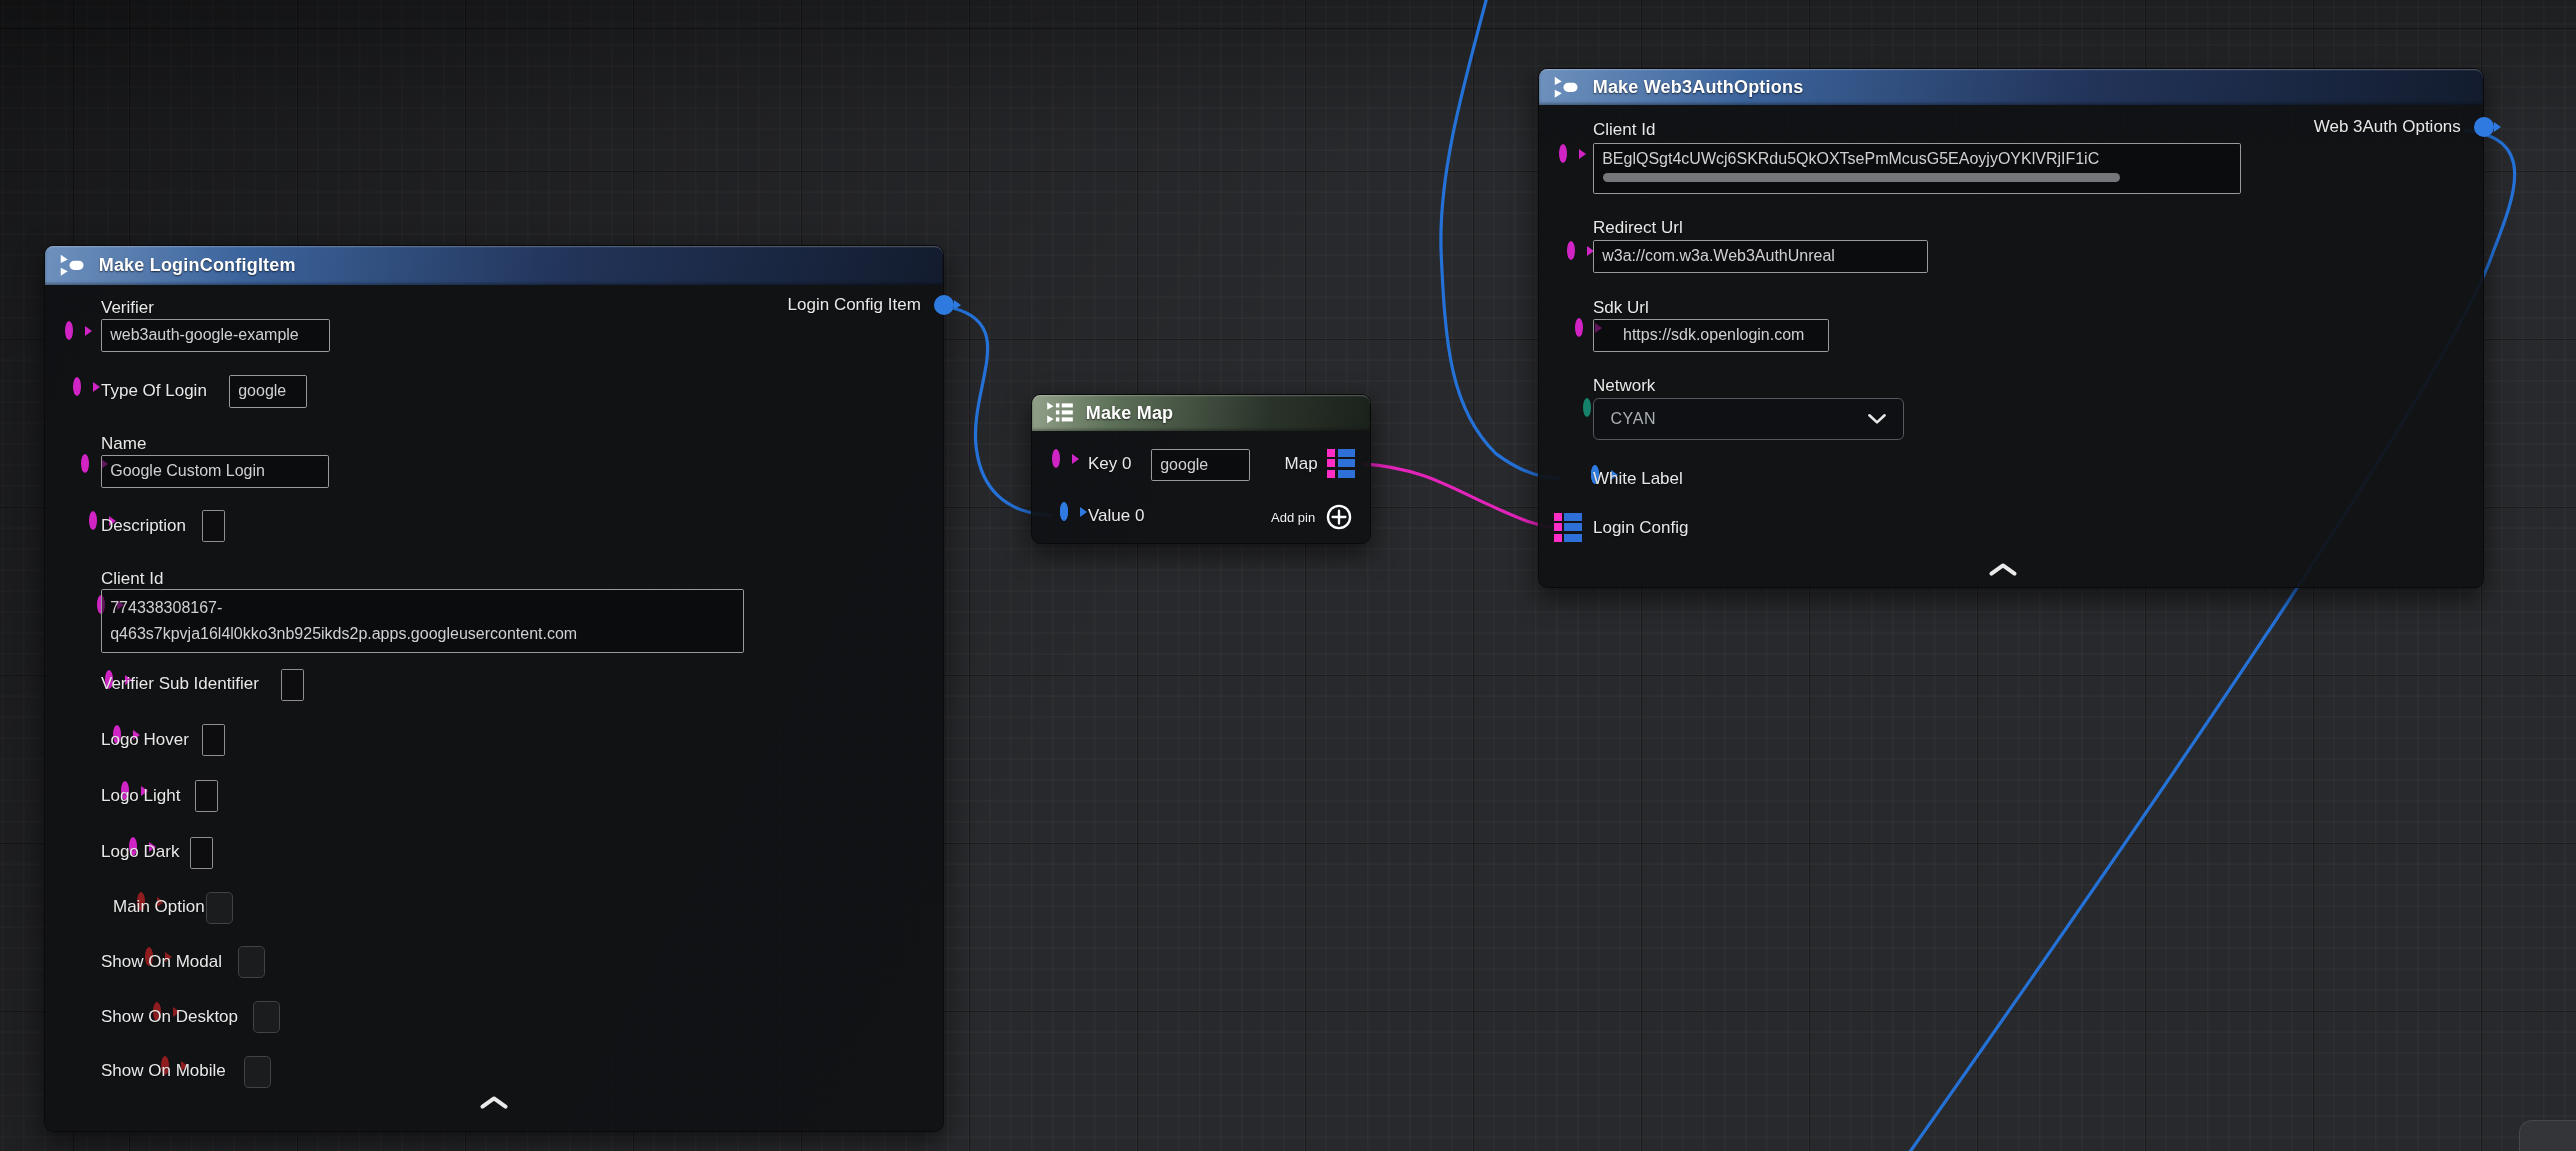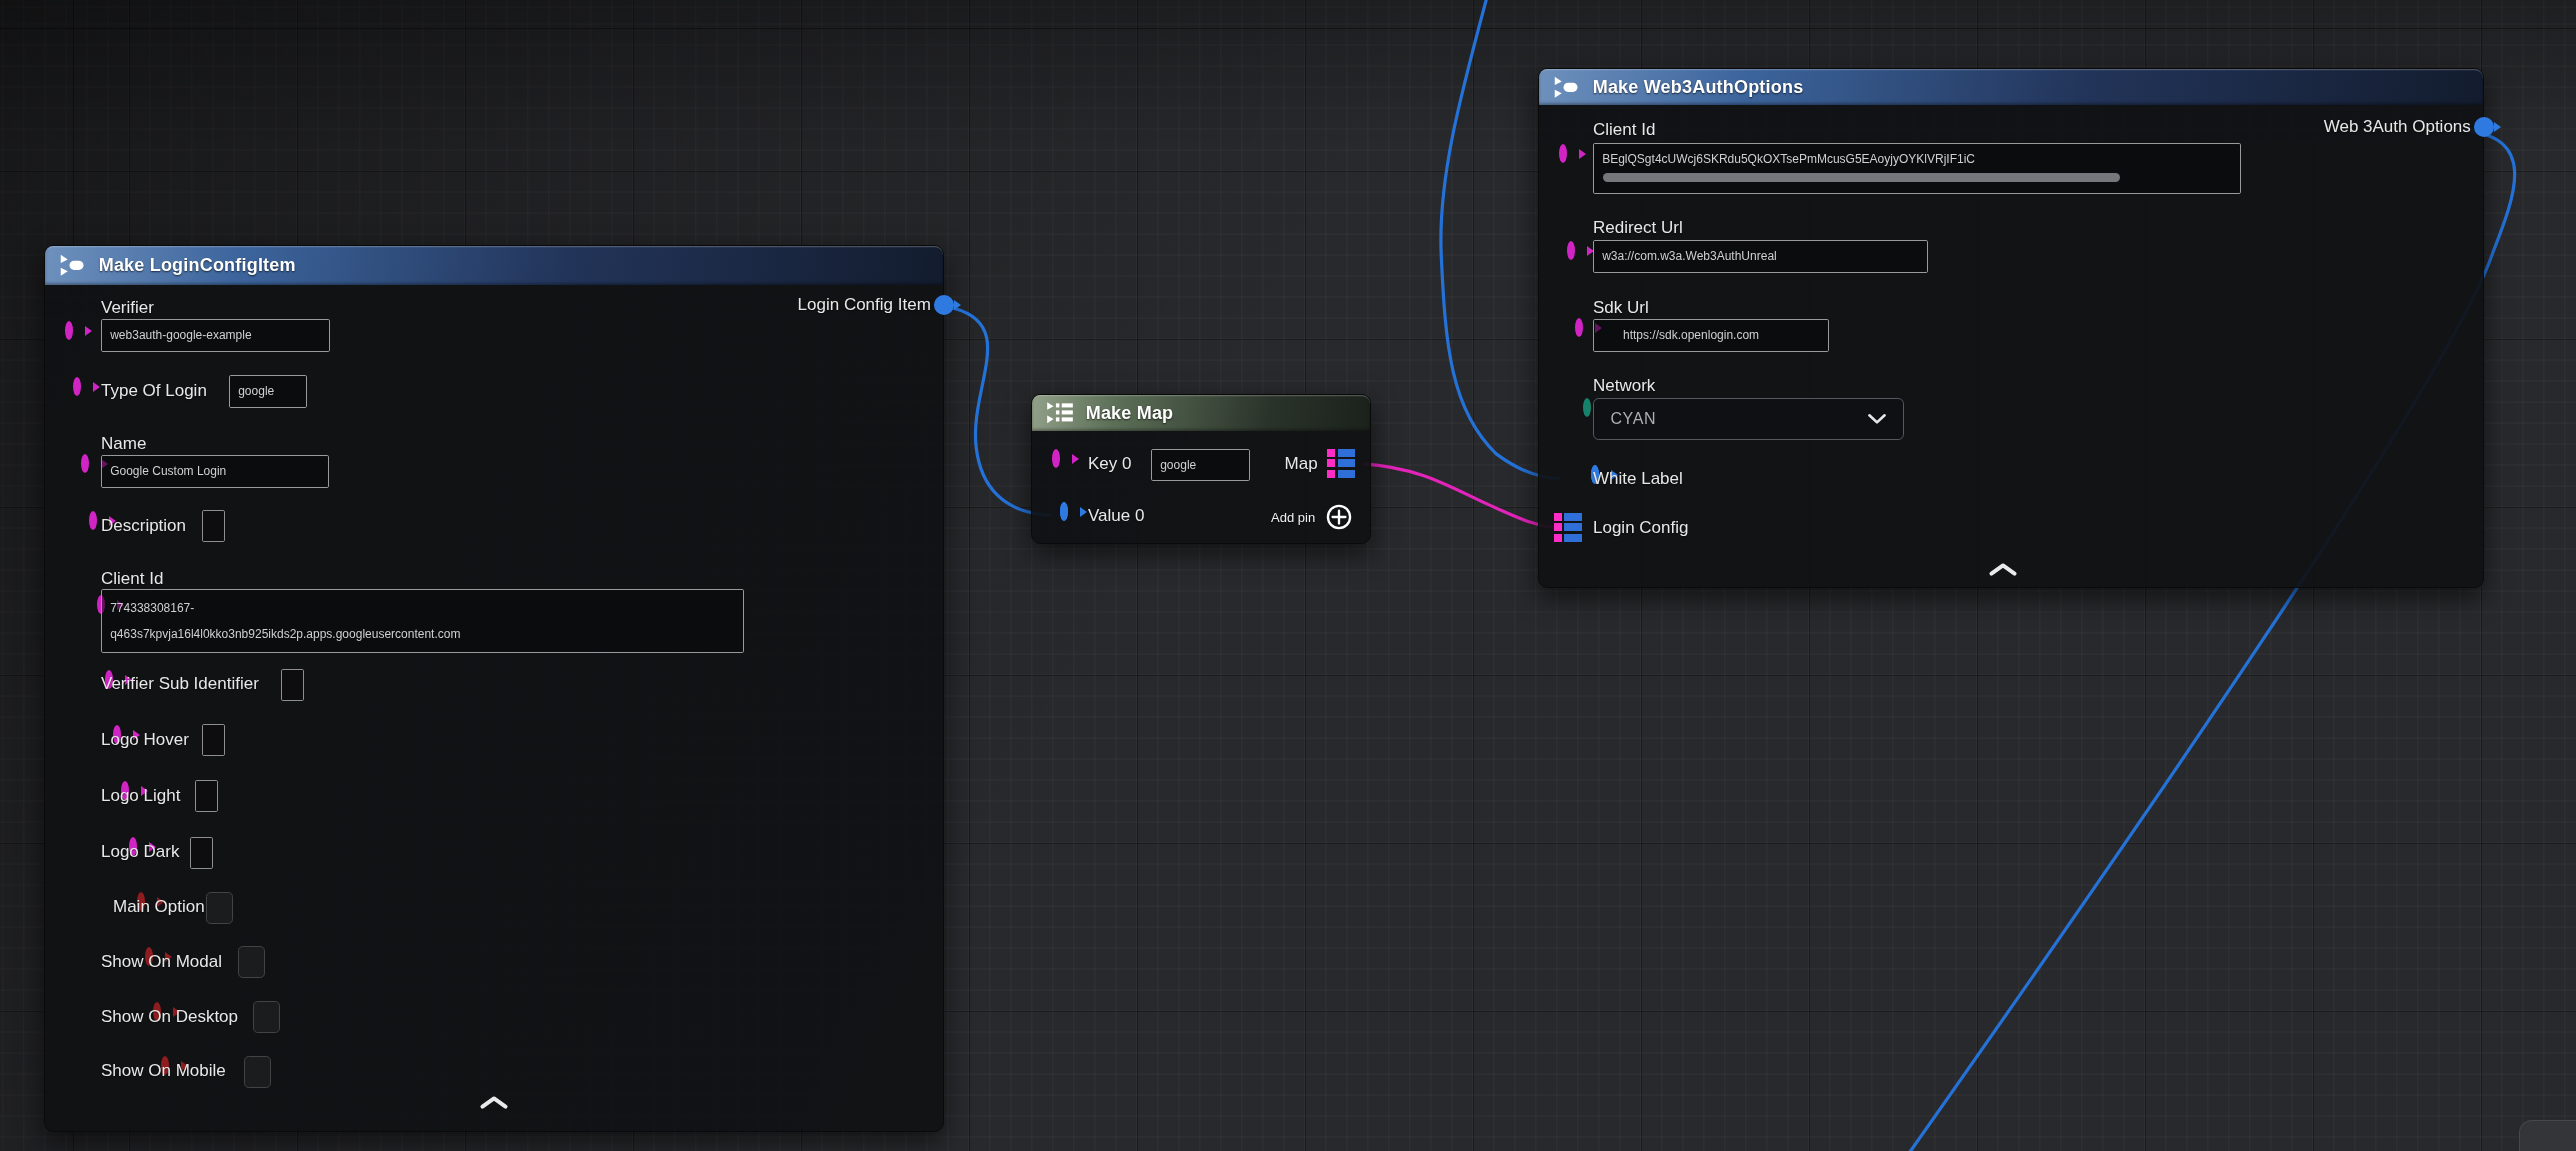--- a/index.html
+++ b/index.html
@@ -56,39 +56,39 @@
   .c-enum{--c:#17826b;}
   .c-obj{--c:#2e7ae0;}
 
   .mappin{display:flex;flex-direction:column;gap:2.9px;flex:none;}
   .mprow{display:flex;gap:2.9px;}
   .mpk{width:7.6px;height:7.6px;background:#ff2dc6;}
   .mpv{width:17.5px;height:7.6px;background:#2e6fd8;}
 
   .tfield{
     border:1.2px solid #9a9a9a;border-radius:1.8px;background:rgba(8,8,10,0.55);
-    color:#d0d0d0;font-size:12px;line-height:20px;padding:4.7px 8.2px;white-space:nowrap;
+    color:#d0d0d0;font-size:16px;line-height:20px;padding:4.7px 8.2px;white-space:nowrap;
     box-sizing:border-box;overflow:hidden;
   }
   .tfield.multi{white-space:normal;line-height:26px;word-break:break-all;}
   .emptybox{
     width:23.4px;height:32px;border:1.2px solid #8f8f8f;border-radius:1.8px;
     background:rgba(8,8,10,0.45);box-sizing:border-box;flex:none;
   }
   .checkbox{
     width:27px;height:32px;border:1.2px solid #414345;border-radius:4.7px;
     background:#1b1c1e;box-sizing:border-box;flex:none;
   }
   .scrollbar{height:8.8px;background:#76777a;border-radius:4.7px;width:82%;margin-top:4.1px;margin-left:1.2px;}
   .dropdown{
     width:311px;height:42px;border:1.2px solid #56585f;border-radius:5.8px;background:#0f1013;
     display:flex;align-items:center;justify-content:space-between;padding:0 16.4px;
     color:#aab0b6;font-size:16px;letter-spacing:0.6px;box-sizing:border-box;
   }
-  .rowflex{display:flex;align-items:center;gap:3px;}
+  .rowflex{display:flex;align-items:center;gap:13px;}
   .addpin{display:flex;align-items:center;gap:9.4px;color:#f0f0f0;font-size:13px;text-shadow:0 1.2px 1.2px rgba(0,0,0,0.45);}
   .corner-node{
     position:absolute;left:2519px;top:1120px;width:70px;height:41px;
     background:#343539;border-top:1.2px solid #46474b;border-left:1.2px solid #46474b;
     border-radius:13px 0 0 0;
   }
 </style>
 </head>
 <body>
 

